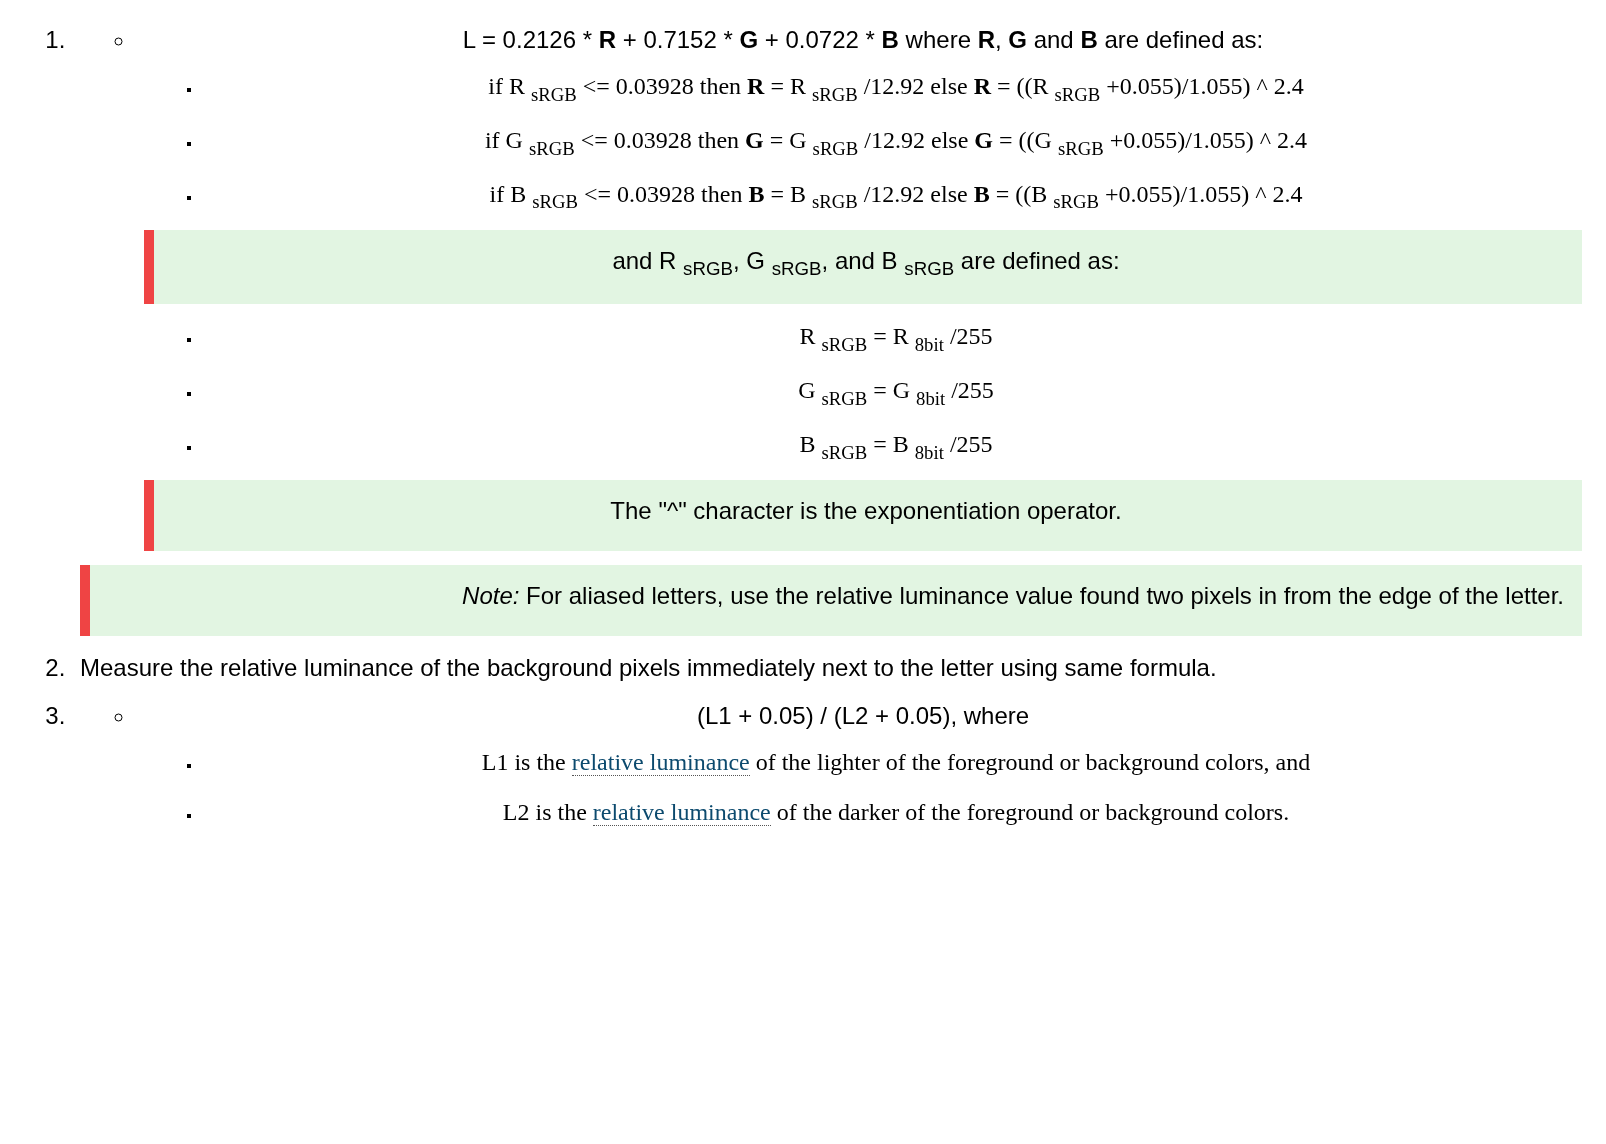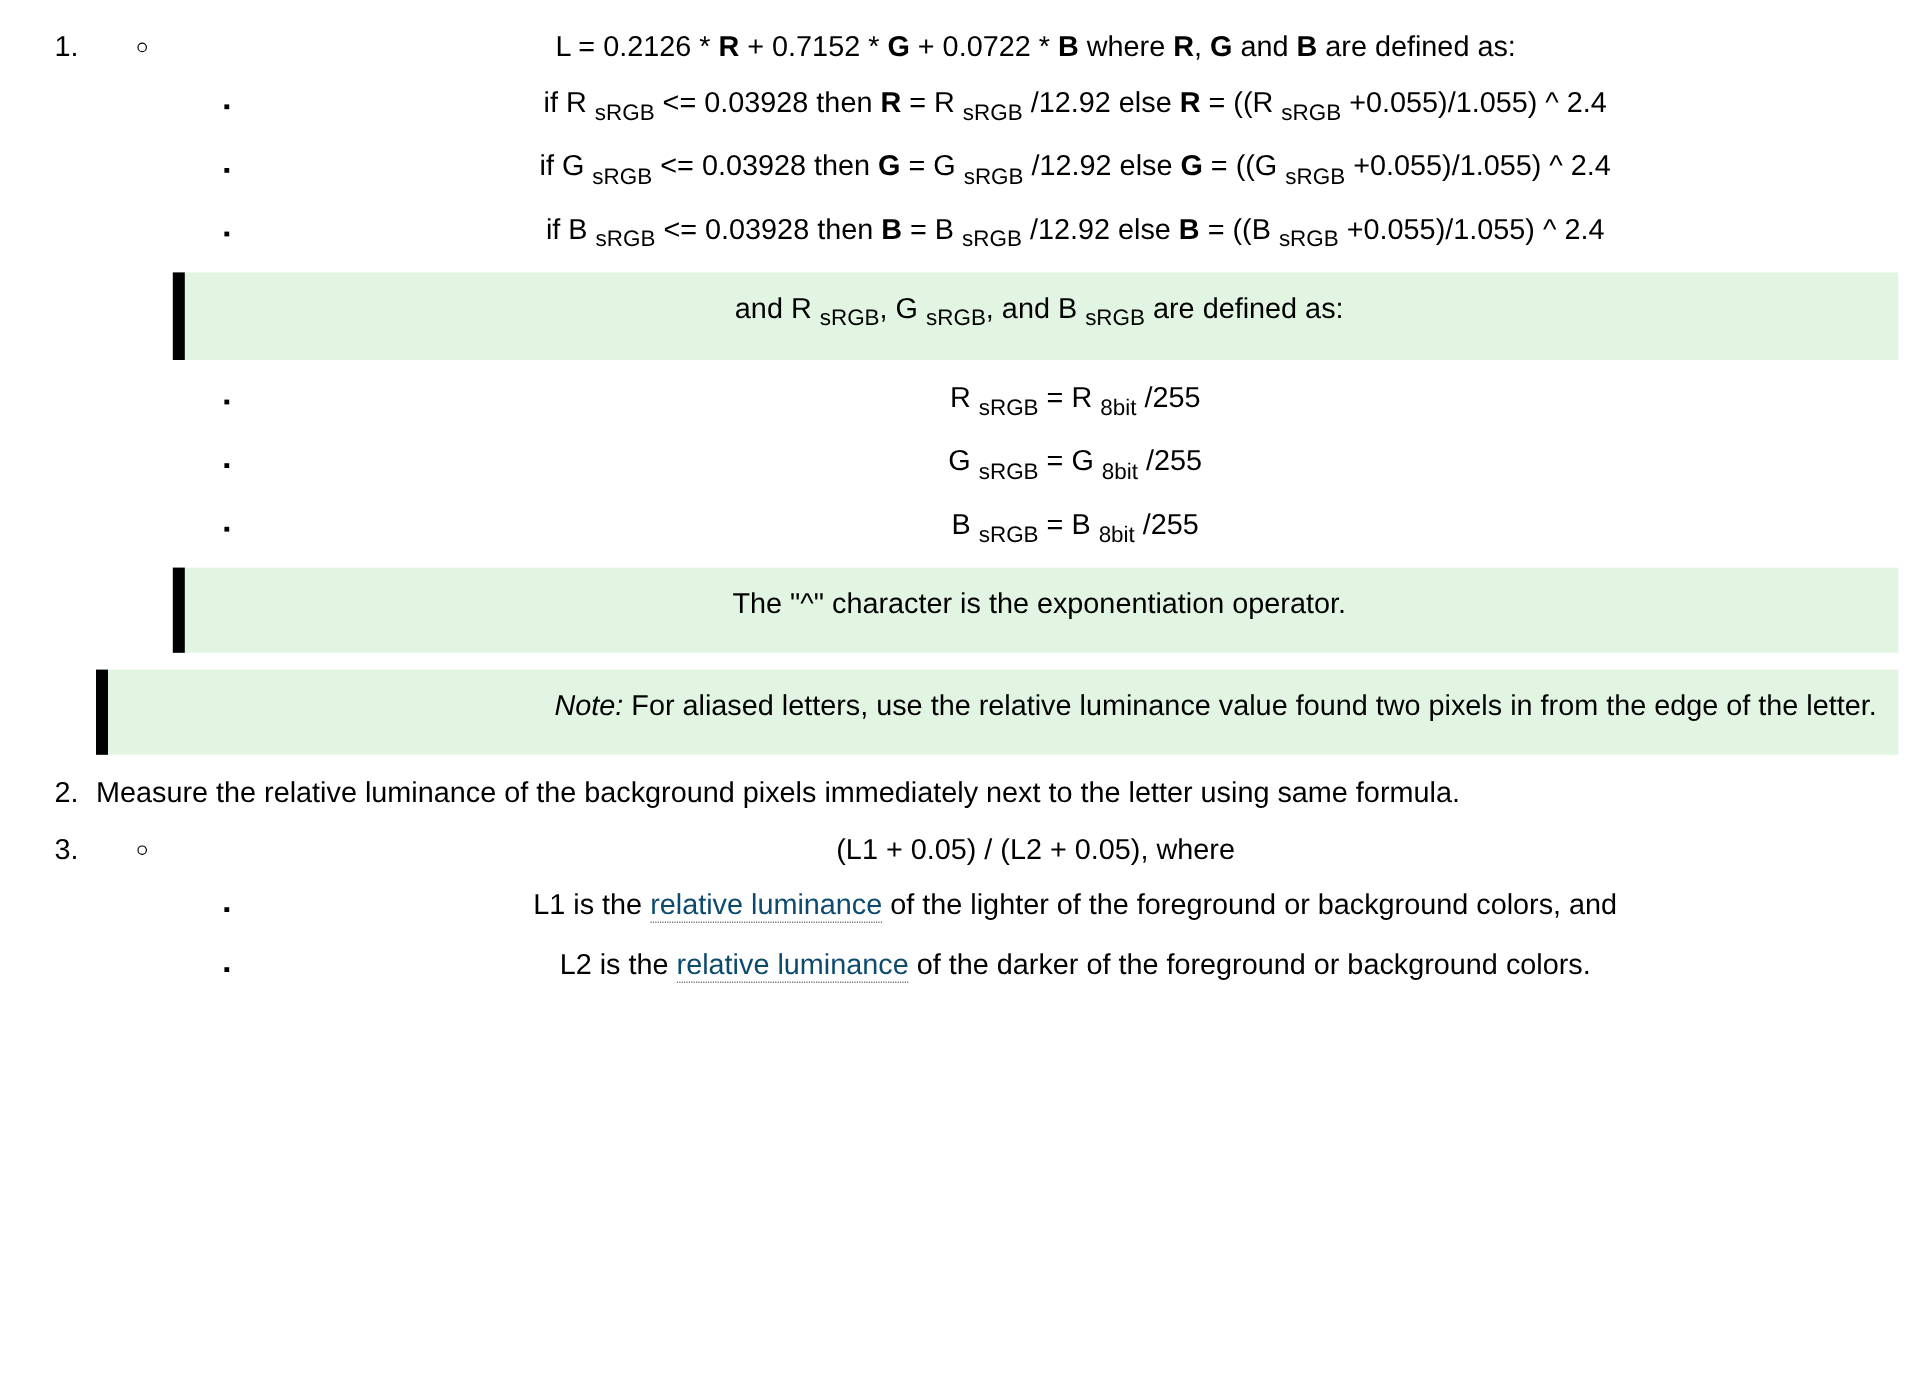--- a/index.html
+++ b/index.html
@@ -31,33 +31,34 @@
     padding-left: 8px;
   }
   ul.square {
     list-style: square;
     margin: 10px 0 0 0;
     padding-left: 58px;
   }
   ul.square > li {
     margin-bottom: 14px;
     padding-left: 8px;
+    font-family: Liberation Serif, serif;
   }
   ul.square > li::marker {
     font-size: 14px;
   }
   .sub {
     font-size: 0.78em;
     vertical-align: sub;
     position: relative;
     top: 0.05em;
   }
   .note-box {
     background: #e2f5e2;
-    border-left: 10px solid #000000;
+    border-left: 10px solid #ef4444;
     padding: 12px 18px 22px 14px;
     margin: 10px 0 14px 0;
     line-height: 1.55;
   }
   .note-label {
     font-style: italic;
   }
   a.term {
     color: #0c4a6e;
     text-decoration: none;

